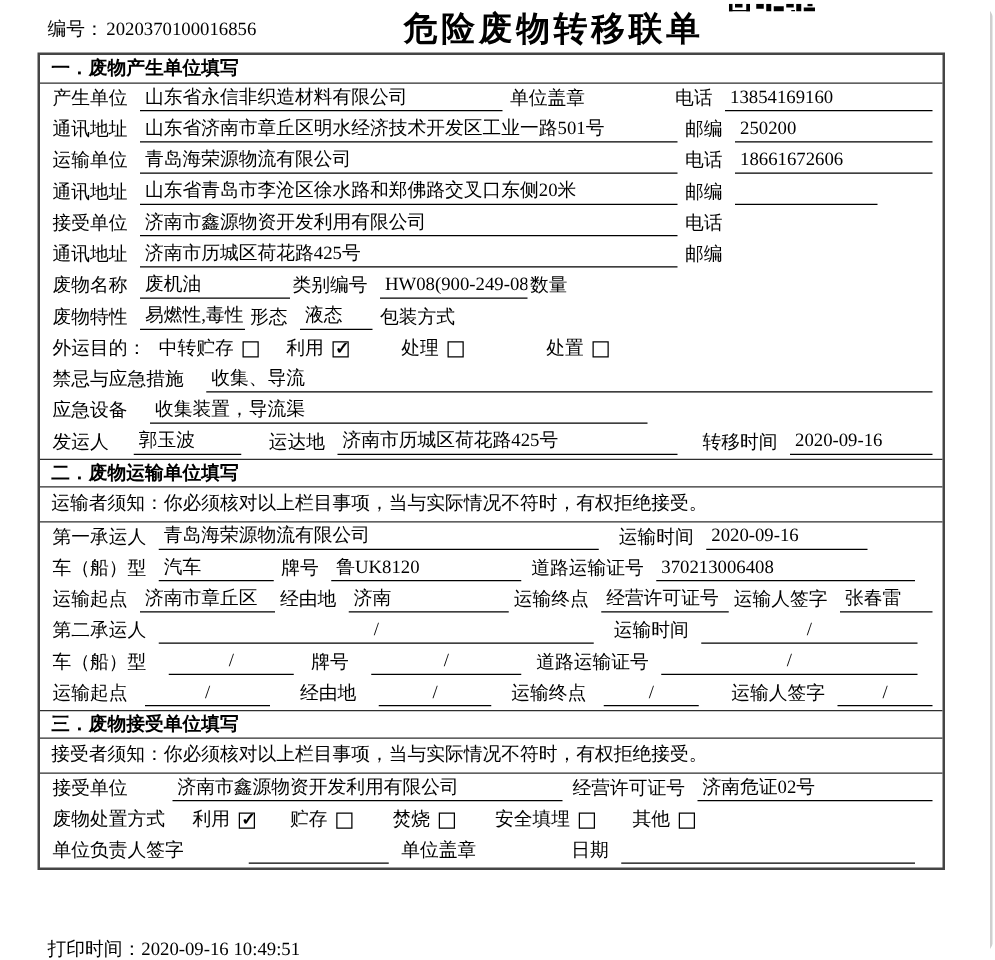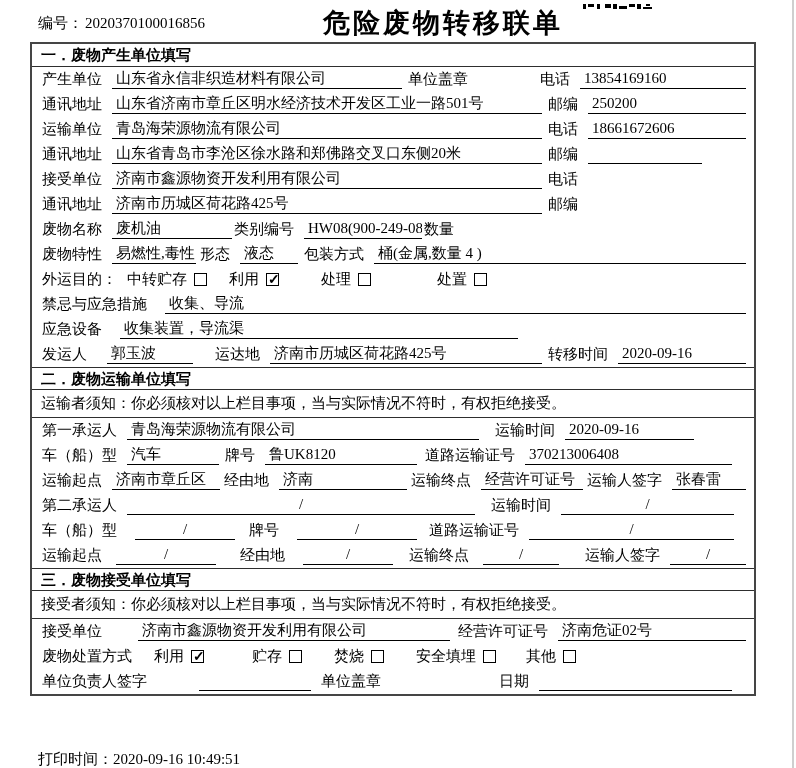--- a/index.html
+++ b/index.html
@@ -1,19 +1,19 @@
 <!DOCTYPE html>
 <html><head>
 <meta charset="utf-8">
 <style>
   html,body { margin:0; padding:0; background:#fff; }
   #page {
     position:relative; width:796px; height:768px; background:#ffffff;
     font-family:"Liberation Serif","DejaVu Serif",serif;
-    font-size:15px; color:#000; overflow:hidden;
+    font-size:15px; color:#000; overflow:hidden;border-radius:21px;
   }
   * { box-sizing:border-box; }
 
   
   .doc-header { position:absolute; top:0; left:0; right:0; height:40px; }
   .doc-no { position:absolute; left:38px; top:14px; white-space:nowrap; }
   .doc-no .num { margin-left:2px; }
   .doc-title {
     position:absolute; left:90px; right:0; top:5px; text-align:center;
     font-family:"Liberation Sans","DejaVu Sans",sans-serif;
@@ -140,21 +140,20 @@
       <span class="val" style="width:118px">HW08(900-249-08)</span>
       <span class="lab" style="margin-left:2px">数量</span>
     </div>
 
     <div class="row">
       <span class="lab">废物特性</span>
       <span class="val" style="width:84px">易燃性,毒性</span>
       <span class="lab" style="margin-left:4px">形态</span>
       <span class="val" style="width:58px">液态</span>
       <span class="lab" style="margin-left:6px">包装方式</span>
-      <span class="val grow">桶(金属,数量 4 )</span>
     </div>
 
     <div class="row">
       <span class="lab">外运目的：</span>
       <span class="opt">
         <span class="olab">中转贮存</span>
         <span class="cb"></span>
       </span>
       <span class="opt" style="margin-left:22px">
         <span class="olab">利用</span>
@@ -179,21 +178,21 @@
     <div class="row">
       <span class="lab">应急设备</span>
       <span class="val" style="width:398px;margin-left:8px">收集装置，导流渠</span>
     </div>
 
     <div class="row">
       <span class="lab">发运人</span>
       <span class="val" style="width:86px;margin-left:10px">郭玉波</span>
       <span class="lab" style="margin-left:22px">运达地</span>
       <span class="val" style="width:272px">济南市历城区荷花路425号</span>
-      <span class="lab" style="margin-left:6px">转移时间</span>
+      <span class="lab" style="margin-left:20px">转移时间</span>
       <span class="val grow">2020-09-16</span>
     </div>
 
     <div class="sec-title bt">二．废物运输单位填写</div>
     <div class="sec-note">运输者须知：你必须核对以上栏目事项，当与实际情况不符时，有权拒绝接受。</div>
 
     <div class="row">
       <span class="lab">第一承运人</span>
       <span class="val" style="width:352px">青岛海荣源物流有限公司</span>
       <span class="lab" style="margin-left:16px">运输时间</span>
@@ -257,21 +256,21 @@
       <span class="val grow">济南危证02号</span>
     </div>
 
 
     <div class="row">
       <span class="lab">废物处置方式</span>
       <span class="opt" style="margin-left:12px">
         <span class="olab">利用</span>
         <span class="cb checked"></span>
       </span>
-      <span class="opt" style="margin-left:48px">
+      <span class="opt" style="margin-left:28px">
         <span class="olab">贮存</span>
         <span class="cb"></span>
       </span>
       <span class="opt" style="margin-left:32px">
         <span class="olab">焚烧</span>
         <span class="cb"></span>
       </span>
       <span class="opt" style="margin-left:32px">
         <span class="olab">安全填埋</span>
         <span class="cb"></span>
@@ -279,21 +278,21 @@
       <span class="opt" style="margin-left:30px">
         <span class="olab">其他</span>
         <span class="cb"></span>
       </span>
     </div>
 
     <div class="row">
       <span class="lab">单位负责人签字</span>
       <span class="val" style="width:112px;margin-left:42px"></span>
       <span class="lab" style="margin-left:10px">单位盖章</span>
-      <span class="lab" style="margin-left:108px">日期</span>
+      <span class="lab" style="margin-left:66px">日期</span>
       <span class="val grow" style="margin-right:14px"></span>
     </div>
 
   </div>
 
   <div class="footer">
     <span>打印时间：</span><span>2020-09-16 10:49:51</span>
   </div>
 
   <div class="page-edge"></div>

